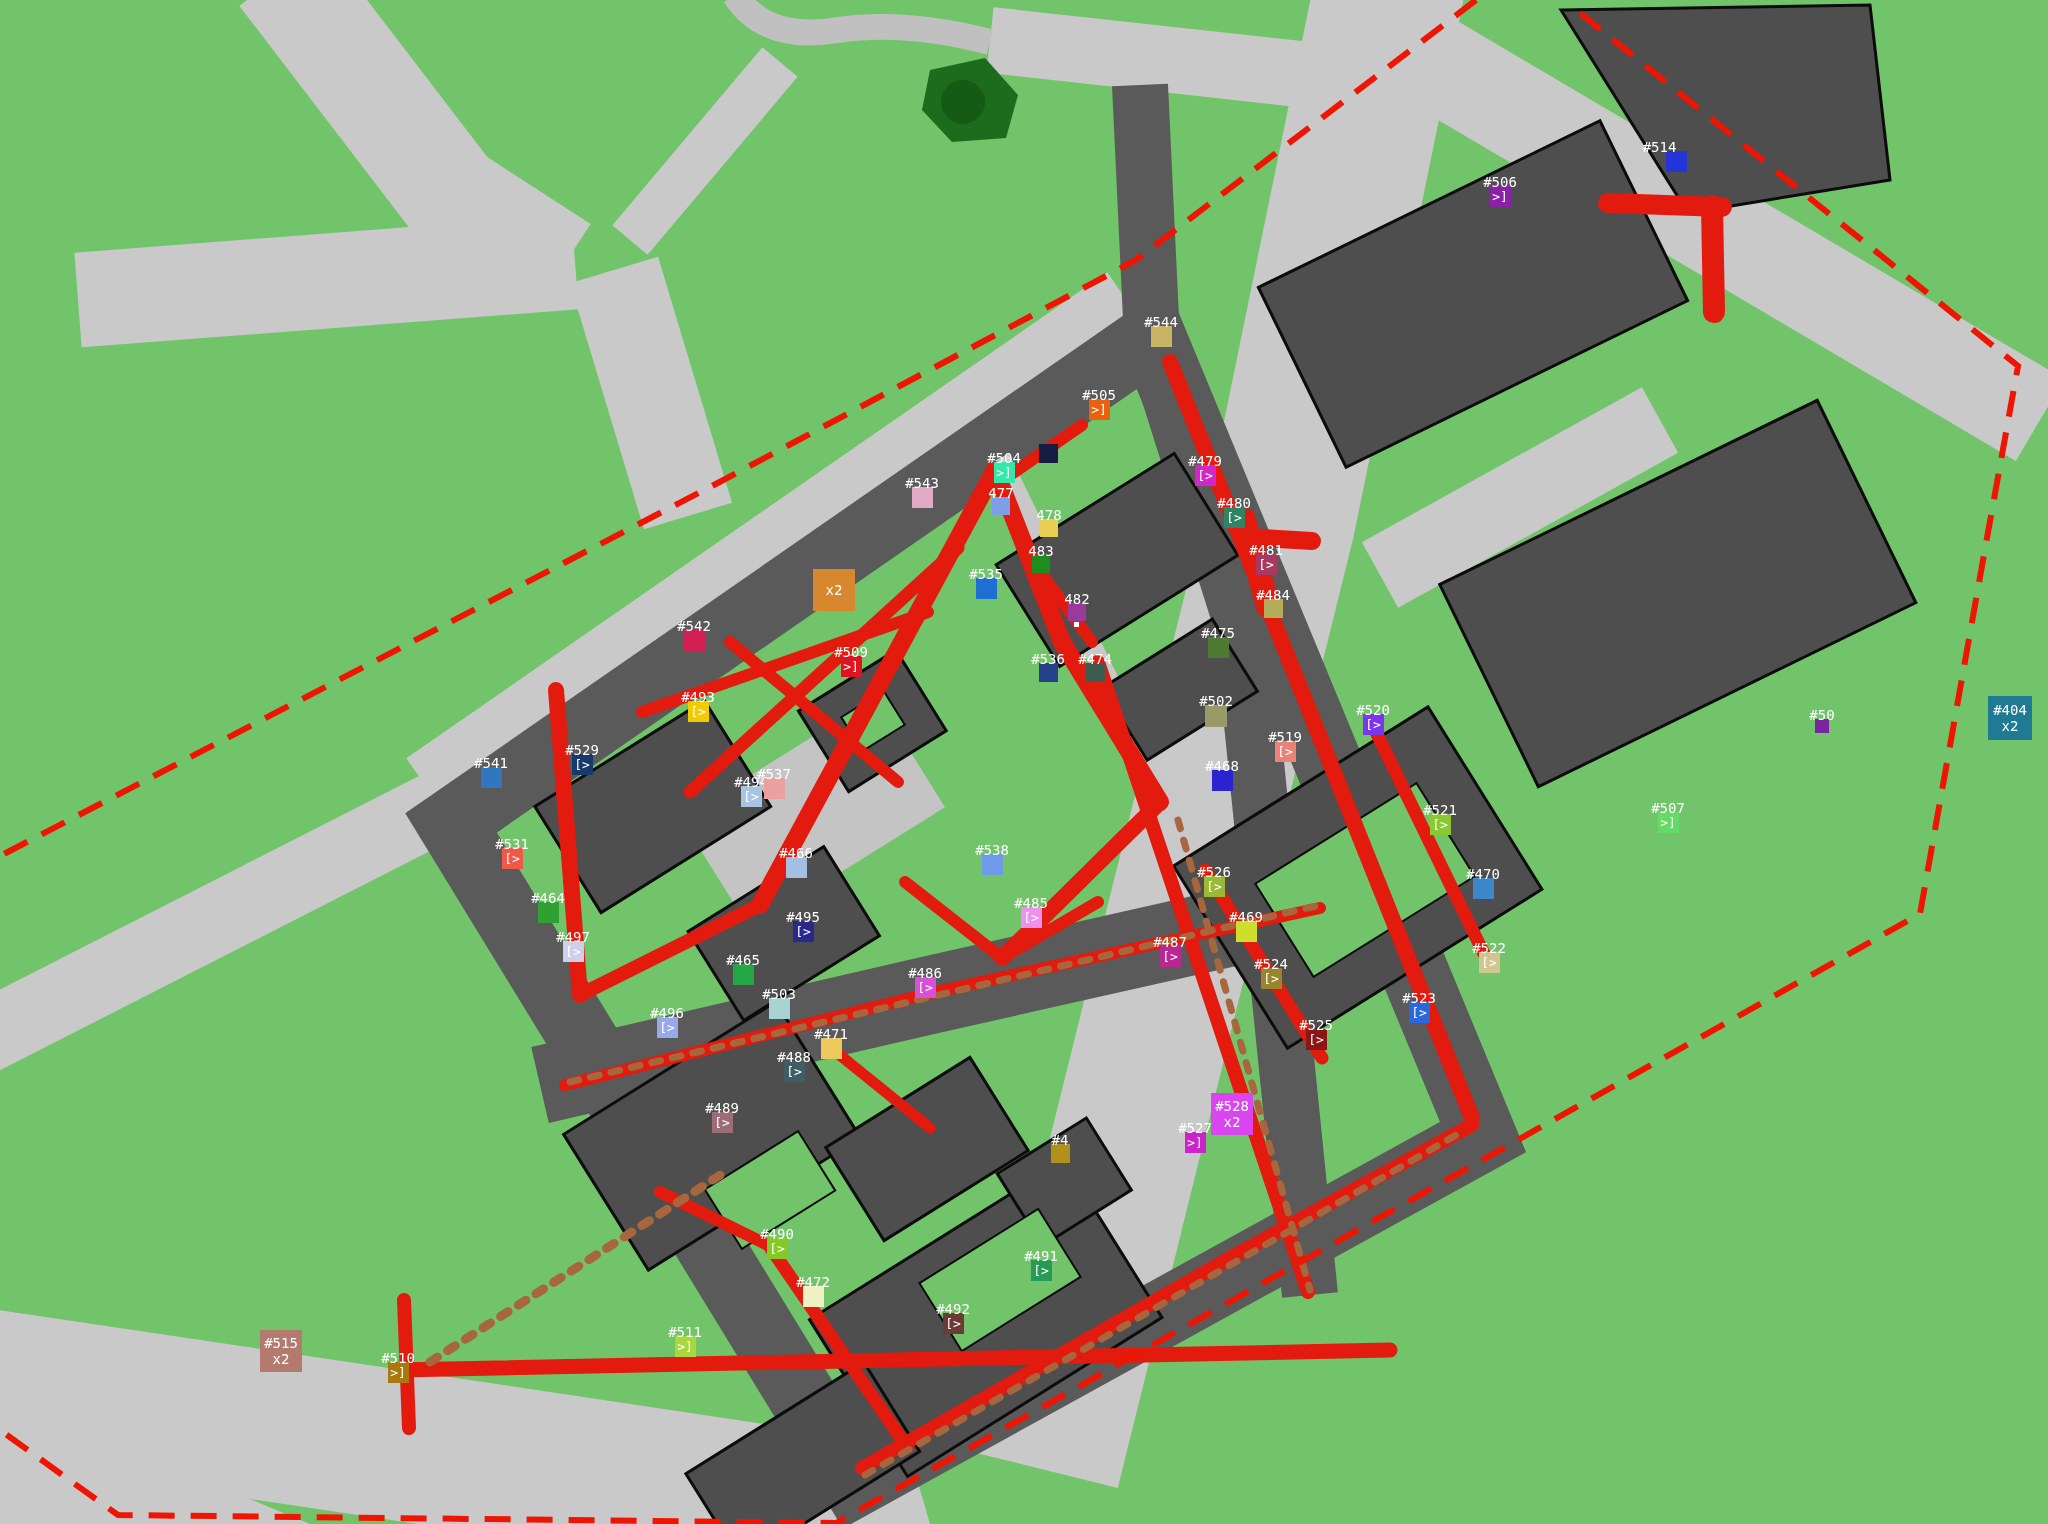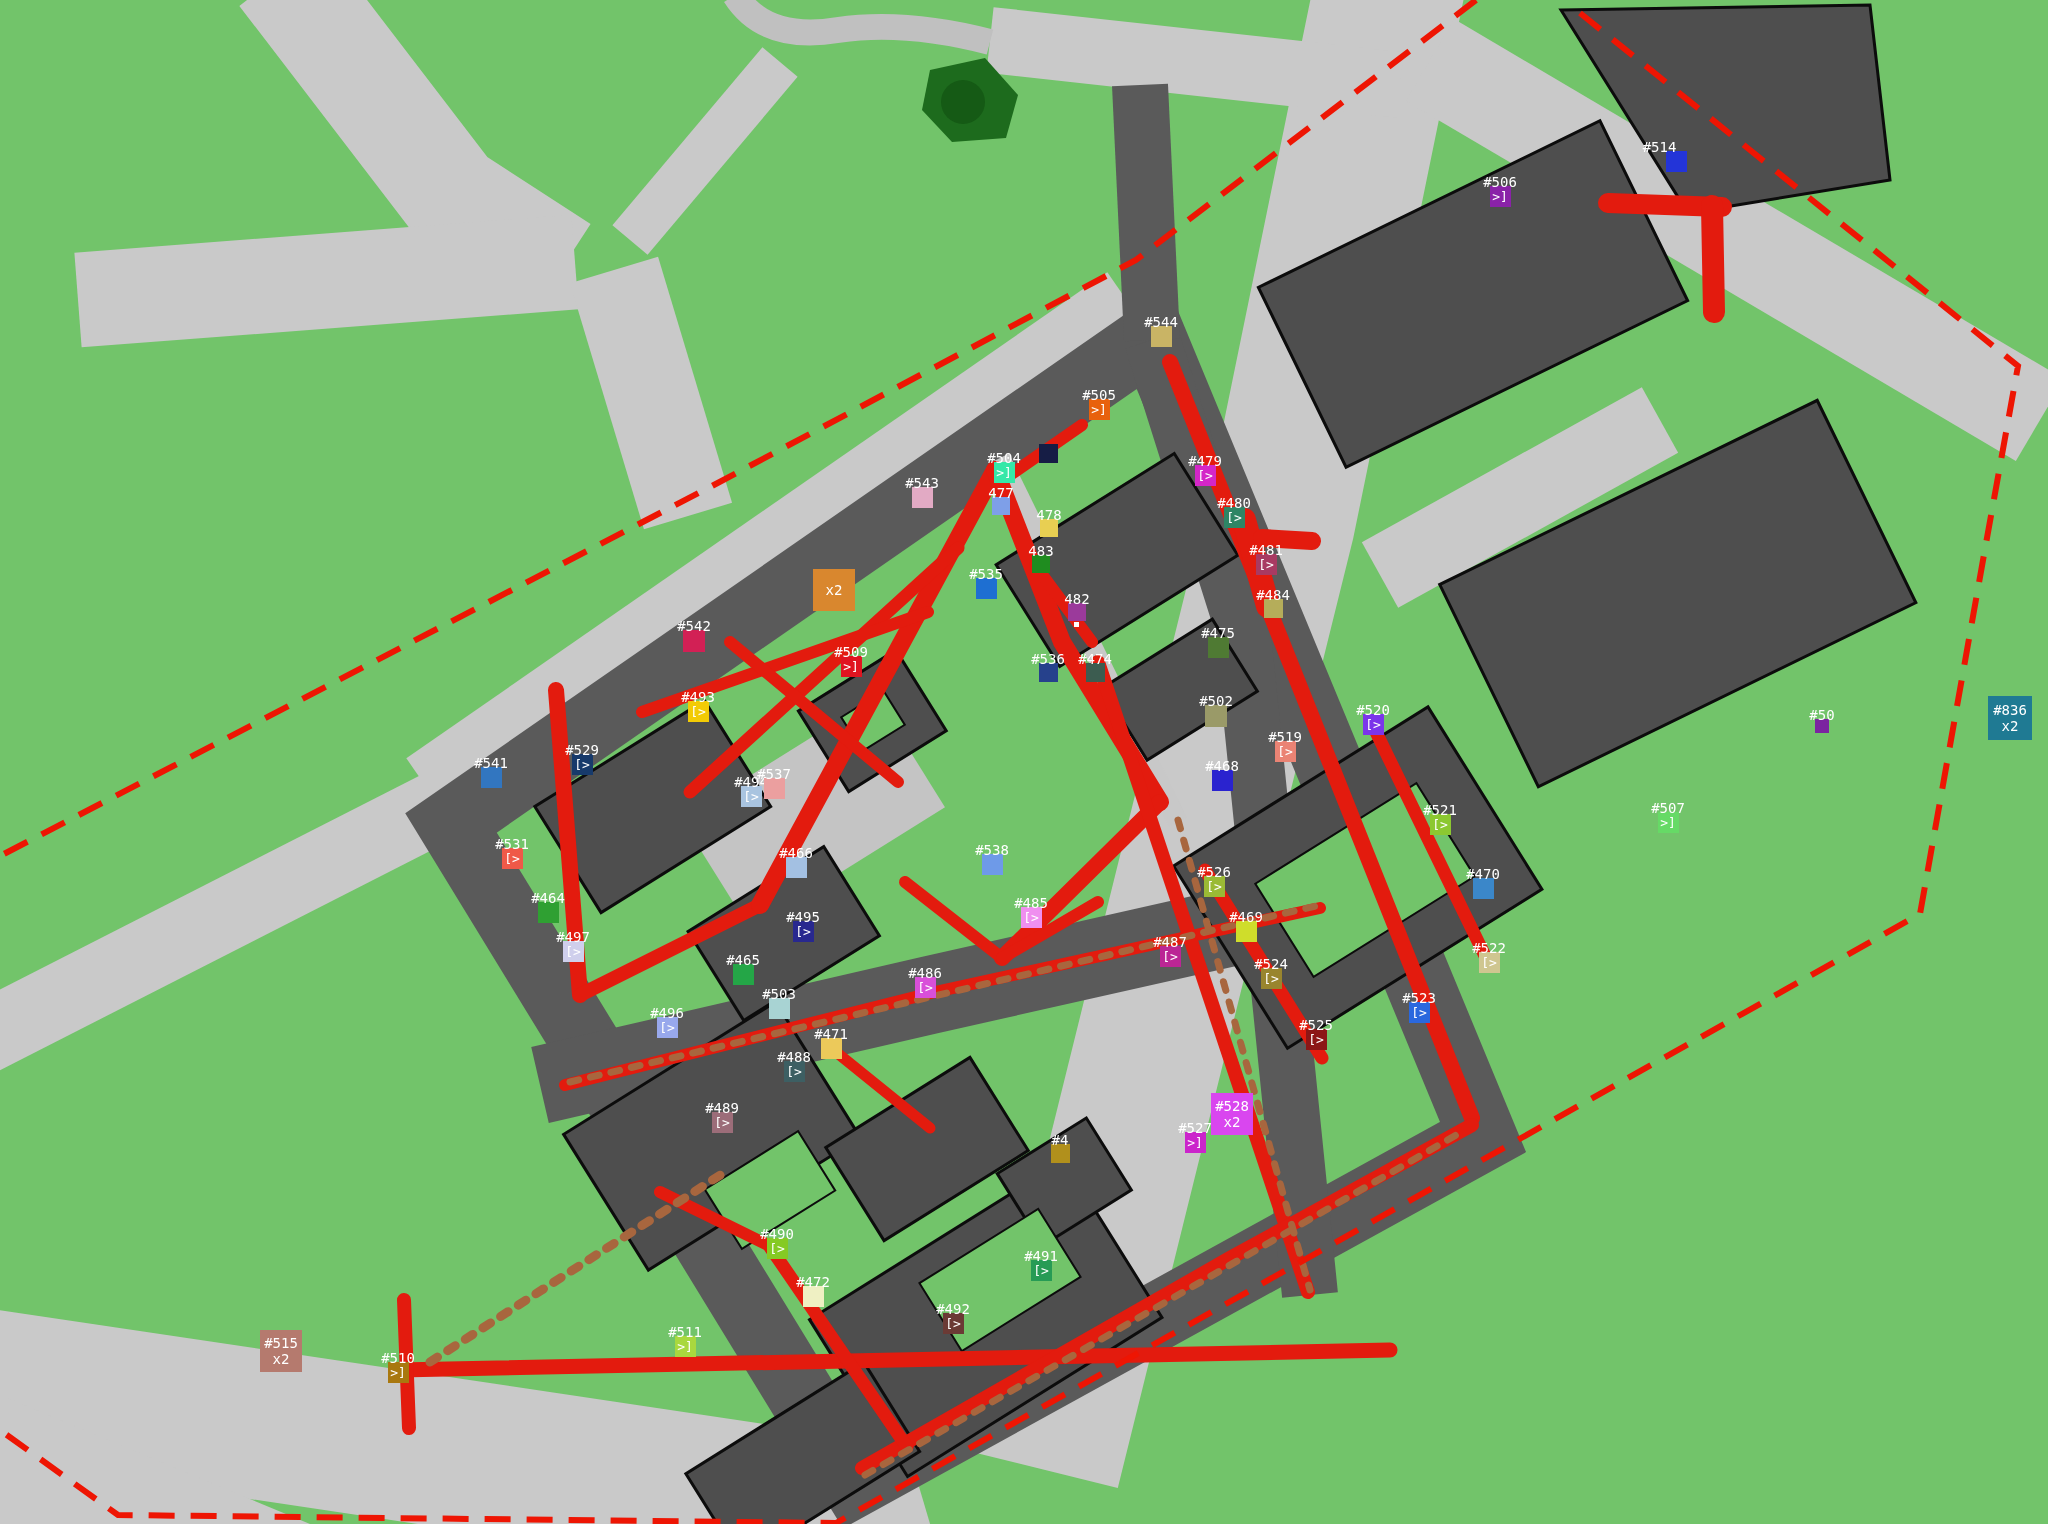--- a/index.html
+++ b/index.html
@@ -442,21 +442,21 @@
         </div>
       </div>
       <div class="marker lg" style="left: 260px; top: 1330px;">
         <div class="msq" style="width: 42px; height: 42px; background: rgb(181, 122, 110);">
           <span class="inlab">#515</span>
           <span class="inlab">x2</span>
         </div>
       </div>
       <div class="marker lg" style="left: 1988px; top: 696px;">
         <div class="msq" style="width: 44px; height: 44px; background: rgb(31, 122, 147);">
-          <span class="inlab">#836</span>
+          <span class="inlab">#404</span>
           <span class="inlab">x2</span>
         </div>
       </div>
       <div class="marker" style="left: 1657.5px; top: 811.5px;">
         <div class="mlabel">#507</div>
         <div class="msq" style="width: 21px; height: 21px; background: rgb(102, 218, 102);">
           <span class="glyph">&gt;]</span>
         </div>
       </div>
       <div class="marker" style="left: 1815px; top: 719px;">

